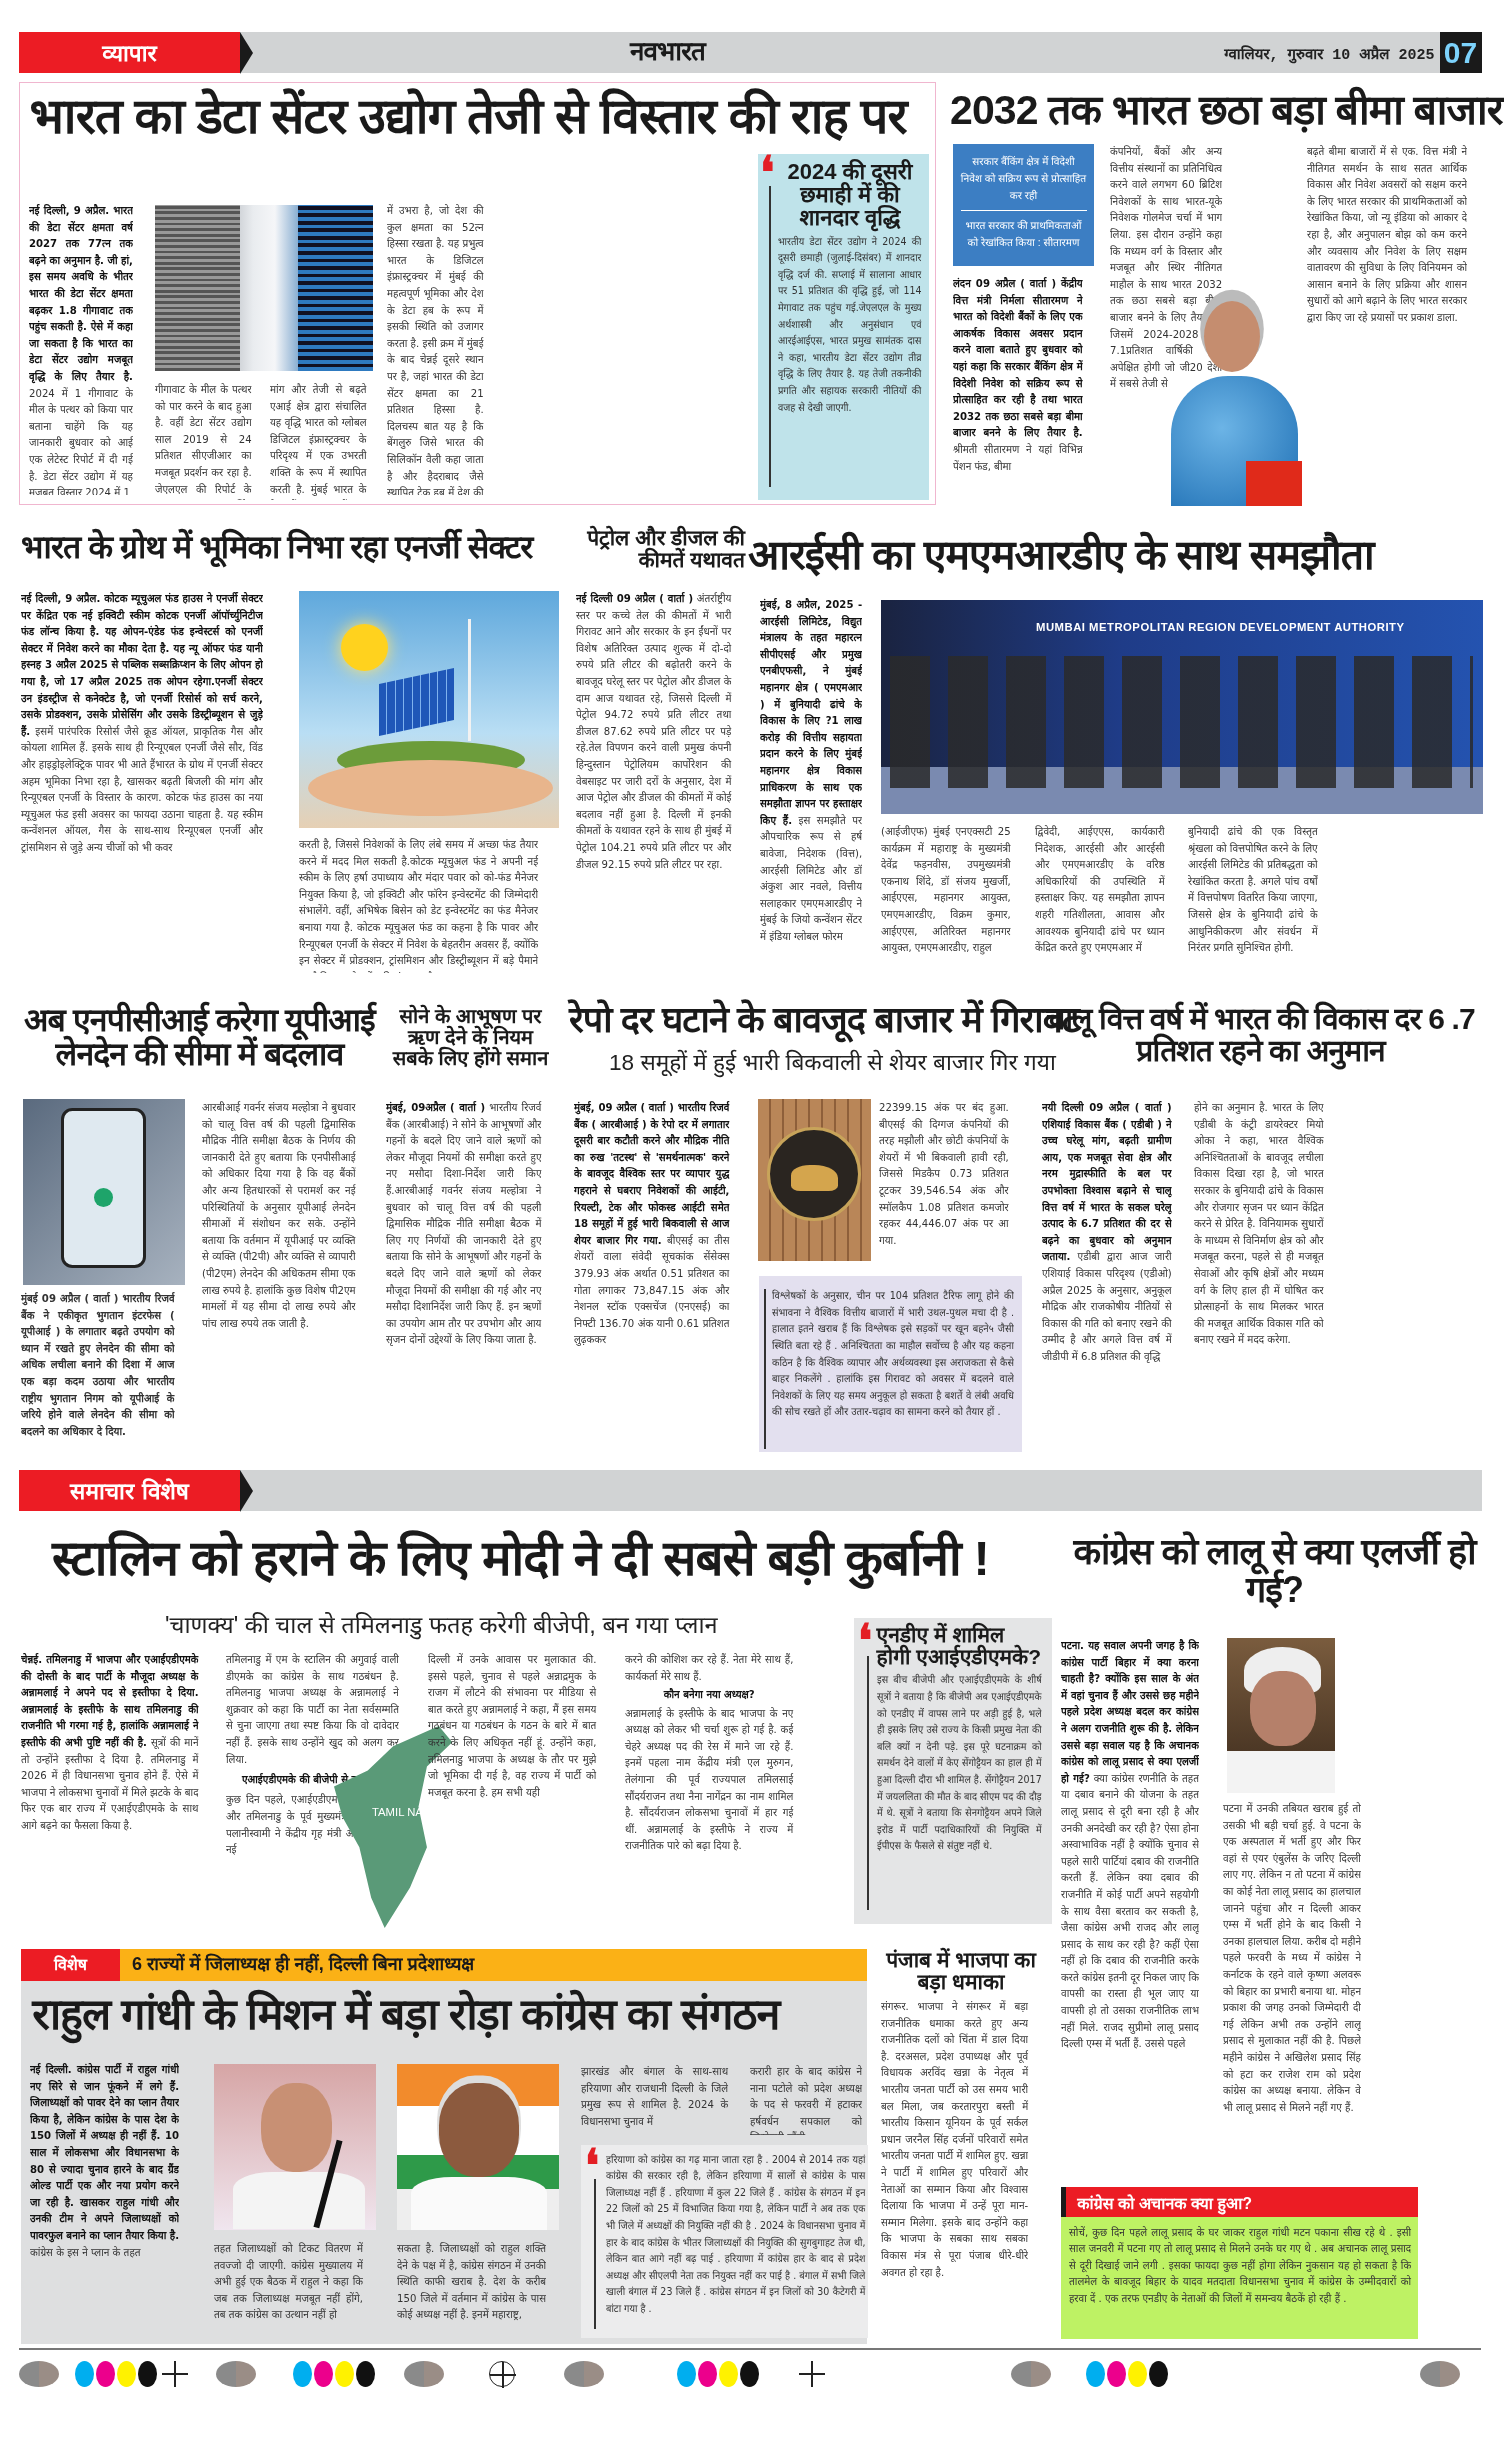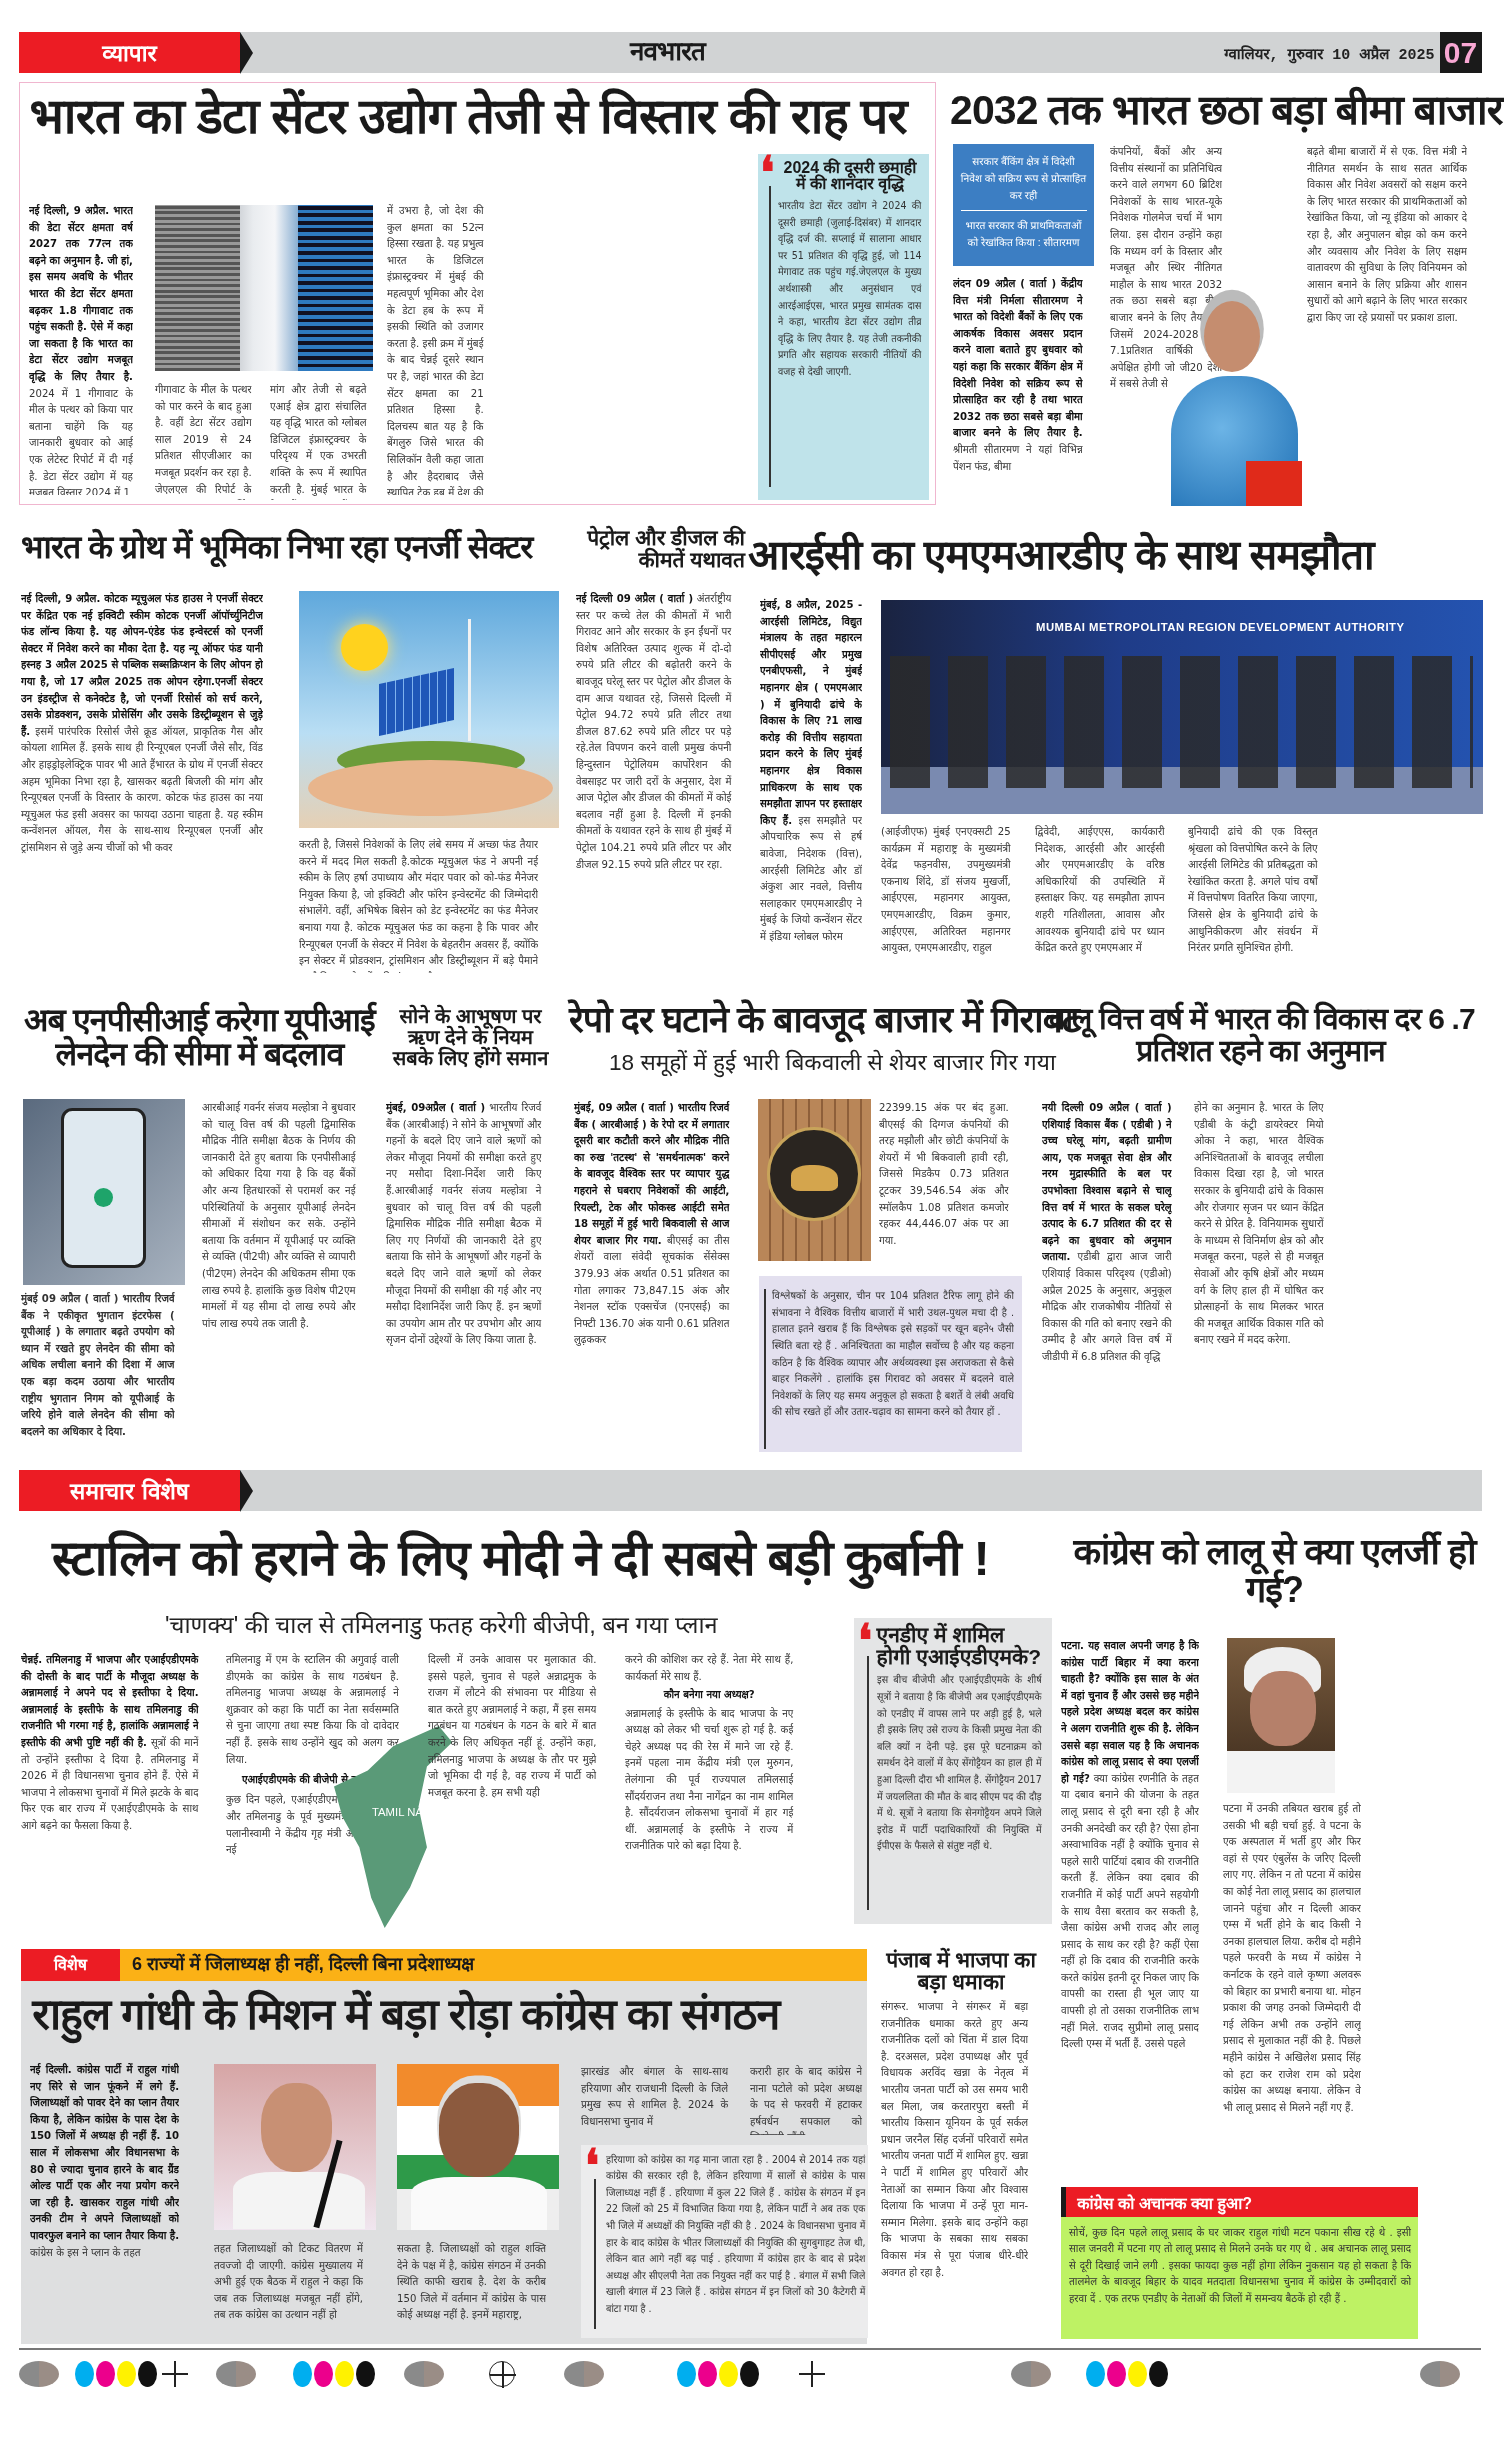--- a/index.html
+++ b/index.html
@@ -25,39 +25,39 @@
 </style>
 </head>
 <body>
 
 <div class="bar" style="top:32px">
   <div class="lbl" style="width:221px">
       <span>व्यापार</span>
     </div>
   <div class="abs hl" style="left:611px;top:5.6px;font-size:26px">नवभारत</div>
   <div class="abs" style="right:47px;top:11.3px;font-size:15px;font-weight:bold;font-family:Liberation Mono, monospace">ग्वालियर, गुरुवार 10 अप्रैल 2025</div>
-  <div class="abs" style="right:0;top:0;width:42px;height:41px;background:#1a1a1a;color:#f9a8d4;font-size:30px;font-weight:bold;text-align:center;line-height:41px;font-family:'Liberation Sans',sans-serif">07</div>
+  <div class="abs" style="right:0;top:0;width:42px;height:41px;background:#1a1a1a;color:#7dd3fc;font-size:30px;font-weight:bold;text-align:center;line-height:41px;font-family:'Liberation Sans',sans-serif">07</div>
 </div>
 
 <div class="abs" style="left:19px;top:82px;width:917px;height:423px;border:1.9px solid #f0b6cf">
   <div class="abs hl" style="left:9.4px;top:7.5px;font-size:49px;white-space:nowrap">भारत का डेटा सेंटर उद्योग तेजी से विस्तार की राह पर</div>
   <div class="abs txt" style="left:9.4px;top:120px;width:113px;height:292px">
     <b>नई दिल्ली, 9 अप्रैल. भारत की डेटा सेंटर क्षमता वर्ष 2027 तक 77त्न तक बढ़ने का अनुमान है. जी हां, इस समय अवधि के भीतर भारत की डेटा सेंटर क्षमता बढ़कर 1.8 गीगावाट तक पहुंच सकती है. ऐसे में कहा जा सकता है कि भारत का डेटा सेंटर उद्योग मजबूत वृद्धि के लिए तैयार है.</b> <span>2024 में 1 गीगावाट के मील के पत्थर को किया पार बताना चाहेंगे कि यह जानकारी बुधवार को आई एक लेटेस्ट रिपोर्ट में दी गई है. डेटा सेंटर उद्योग में यह मजबूत विस्तार 2024 में 1</span>
   </div>
   <div class="img" style="left:135px;top:122px;width:218px;height:166px;background:linear-gradient(90deg,#3a3d44 0%,#8b8f98 20%,#e9ecef 45%,#f5f6f8 55%,#2a6fb0 75%,#1d2730 100%)">
     <div class="abs" style="left:0;top:0;width:85px;height:166px;background:repeating-linear-gradient(0deg,#555 0 2.8px,#999 2.8px 5.6px)"></div>
     <div class="abs" style="right:0;top:0;width:75px;height:166px;background:repeating-linear-gradient(0deg,#2e7ac0 0 3.8px,#112 3.8px 7.5px)"></div>
   </div>
   <div class="abs txt" style="left:135px;top:299px;width:105px;height:118px">गीगावाट के मील के पत्थर को पार करने के बाद हुआ है. वहीं डेटा सेंटर उद्योग साल 2019 से 24 प्रतिशत सीएजीआर का मजबूत प्रदर्शन कर रहा है. जेएलएल की रिपोर्ट के अनुसार, क्लाउड सर्विस प्रोवाइडर्स की</div>
   <div class="abs txt" style="left:250px;top:299px;width:105px;height:118px">मांग और तेजी से बढ़ते एआई क्षेत्र द्वारा संचालित यह वृद्धि भारत को ग्लोबल डिजिटल इंफ्रास्ट्रक्चर के परिदृश्य में एक उभरती शक्ति के रूप में स्थापित करती है. मुंबई भारत के डेटा सेंटर बाजार में एक लीडर के रूप</div>
   <div class="abs txt" style="left:367px;top:120px;width:105px;height:292px">में उभरा है, जो देश की कुल क्षमता का 52त्न हिस्सा रखता है. यह प्रभुत्व भारत के डिजिटल इंफ्रास्ट्रक्चर में मुंबई की महत्वपूर्ण भूमिका और देश के डेटा हब के रूप में इसकी स्थिति को उजागर करता है. इसी क्रम में मुंबई के बाद चेन्नई दूसरे स्थान पर है, जहां भारत की डेटा सेंटर क्षमता का 21 प्रतिशत हिस्सा है. दिलचस्प बात यह है कि बेंगलुरु जिसे भारत की सिलिकॉन वैली कहा जाता है और हैदराबाद जैसे स्थापित टेक हब में देश की डेटा सेंटर क्षमता का 7-7 प्रतिशत हिस्सा है.</div>
   <div class="abs" style="left:738px;top:71px;width:171px;height:346px;background:#bfe3ea;padding:5.6px 7.5px">
     <div class="quote-mark abs" style="left:1.9px;top:0">❛</div>
     <div class="abs" style="left:11.3px;top:32px;width:1.9px;height:301px;background:#333"></div>
-    <div class="hl" style="font-size:16px;text-align:center;padding-left:13px;letter-spacing:0">2024 की दूसरी छमाही में की शानदार वृद्धि</div>
+    <div class="hl" style="font-size:22px;text-align:center;padding-left:13px;letter-spacing:0">2024 की दूसरी छमाही में की शानदार वृद्धि</div>
     <div class="txt" style="margin-top:3.8px;padding-left:13px;width:169px;height:273px;font-size:10.3px">भारतीय डेटा सेंटर उद्योग ने 2024 की दूसरी छमाही (जुलाई-दिसंबर) में शानदार वृद्धि दर्ज की. सप्लाई में सालाना आधार पर 51 प्रतिशत की वृद्धि हुई, जो 114 मेगावाट तक पहुंच गई.जेएलएल के मुख्य अर्थशास्त्री और अनुसंधान एवं आरईआईएस, भारत प्रमुख सामंतक दास ने कहा, भारतीय डेटा सेंटर उद्योग तीव्र वृद्धि के लिए तैयार है. यह तेजी तकनीकी प्रगति और सहायक सरकारी नीतियों की वजह से देखी जाएगी.</div>
   </div>
 </div>
 
 <div class="abs hl" style="left:950px;top:89px;font-size:41px;white-space:nowrap">2032 तक भारत छठा बड़ा बीमा बाजार</div>
 <div class="abs" style="left:953px;top:144px;width:141px;height:122px;background:#3c7ec3;color:#fff;padding:9.4px 7.5px;font-size:10.3px;text-align:center;line-height:17px;font-family:'Liberation Sans',sans-serif">
   <div style="border-bottom:0.9px solid #fff;padding-bottom:5.6px;margin-bottom:5.6px">सरकार बैंकिंग क्षेत्र में विदेशी निवेश को सक्रिय रूप से प्रोत्साहित कर रही</div>
   <div>भारत सरकार की प्राथमिकताओं को रेखांकित किया : सीतारमण</div>
 </div>
 <div class="abs txt" style="left:953px;top:276px;width:141px;height:230px">

